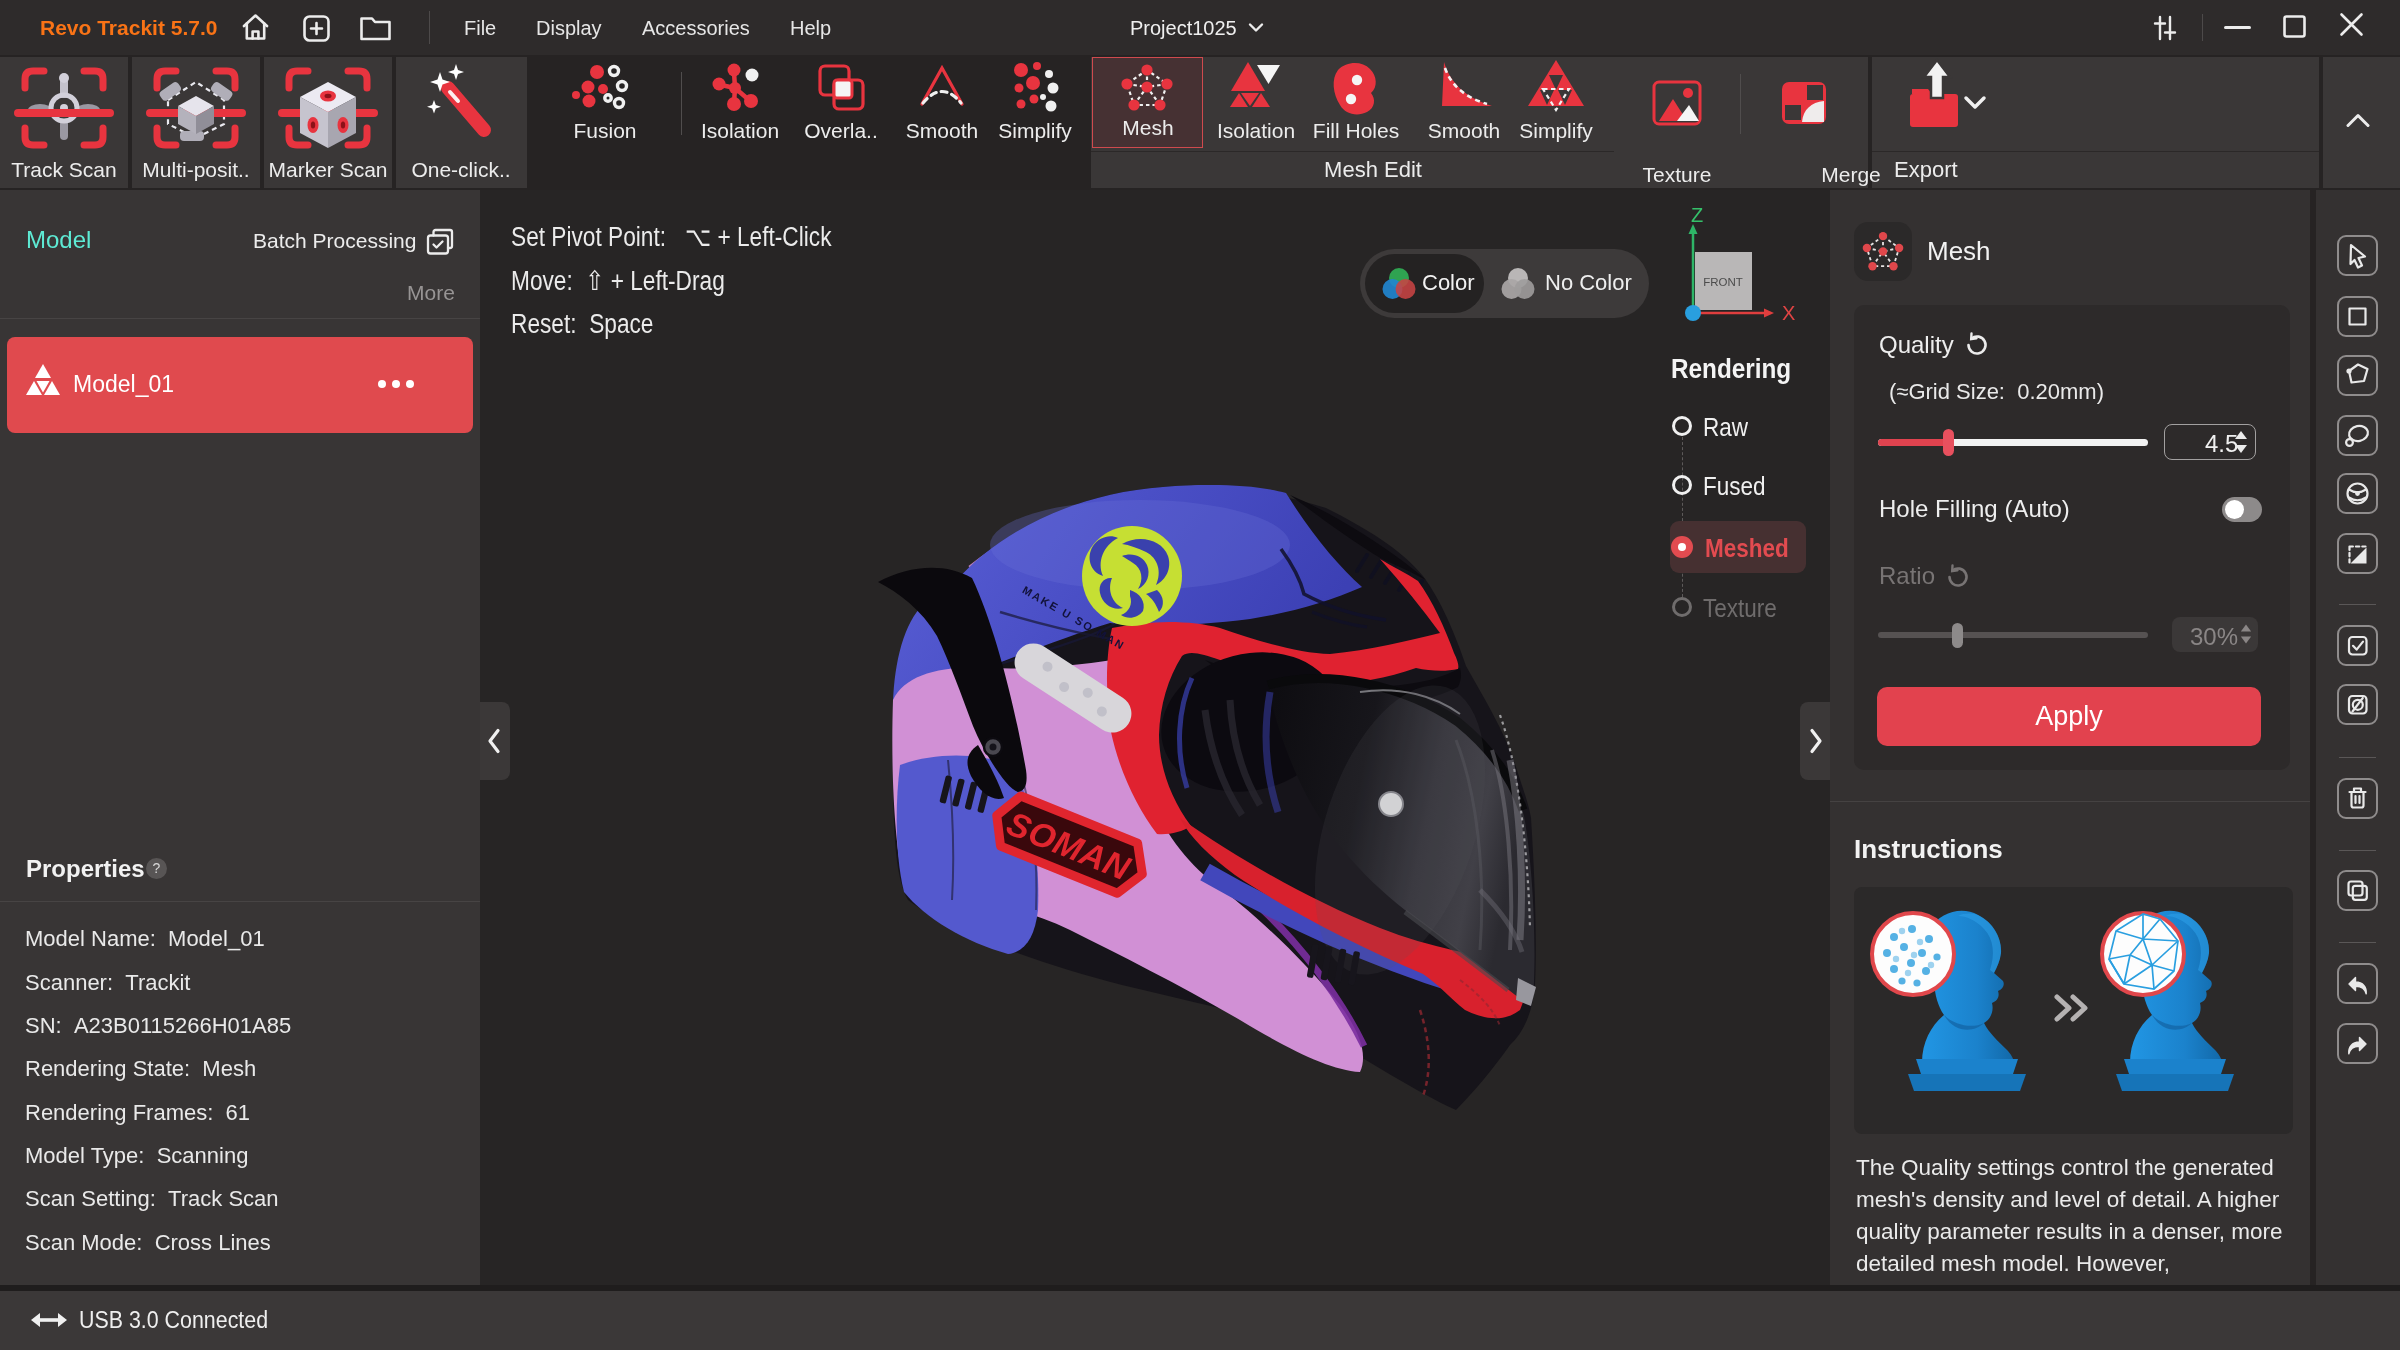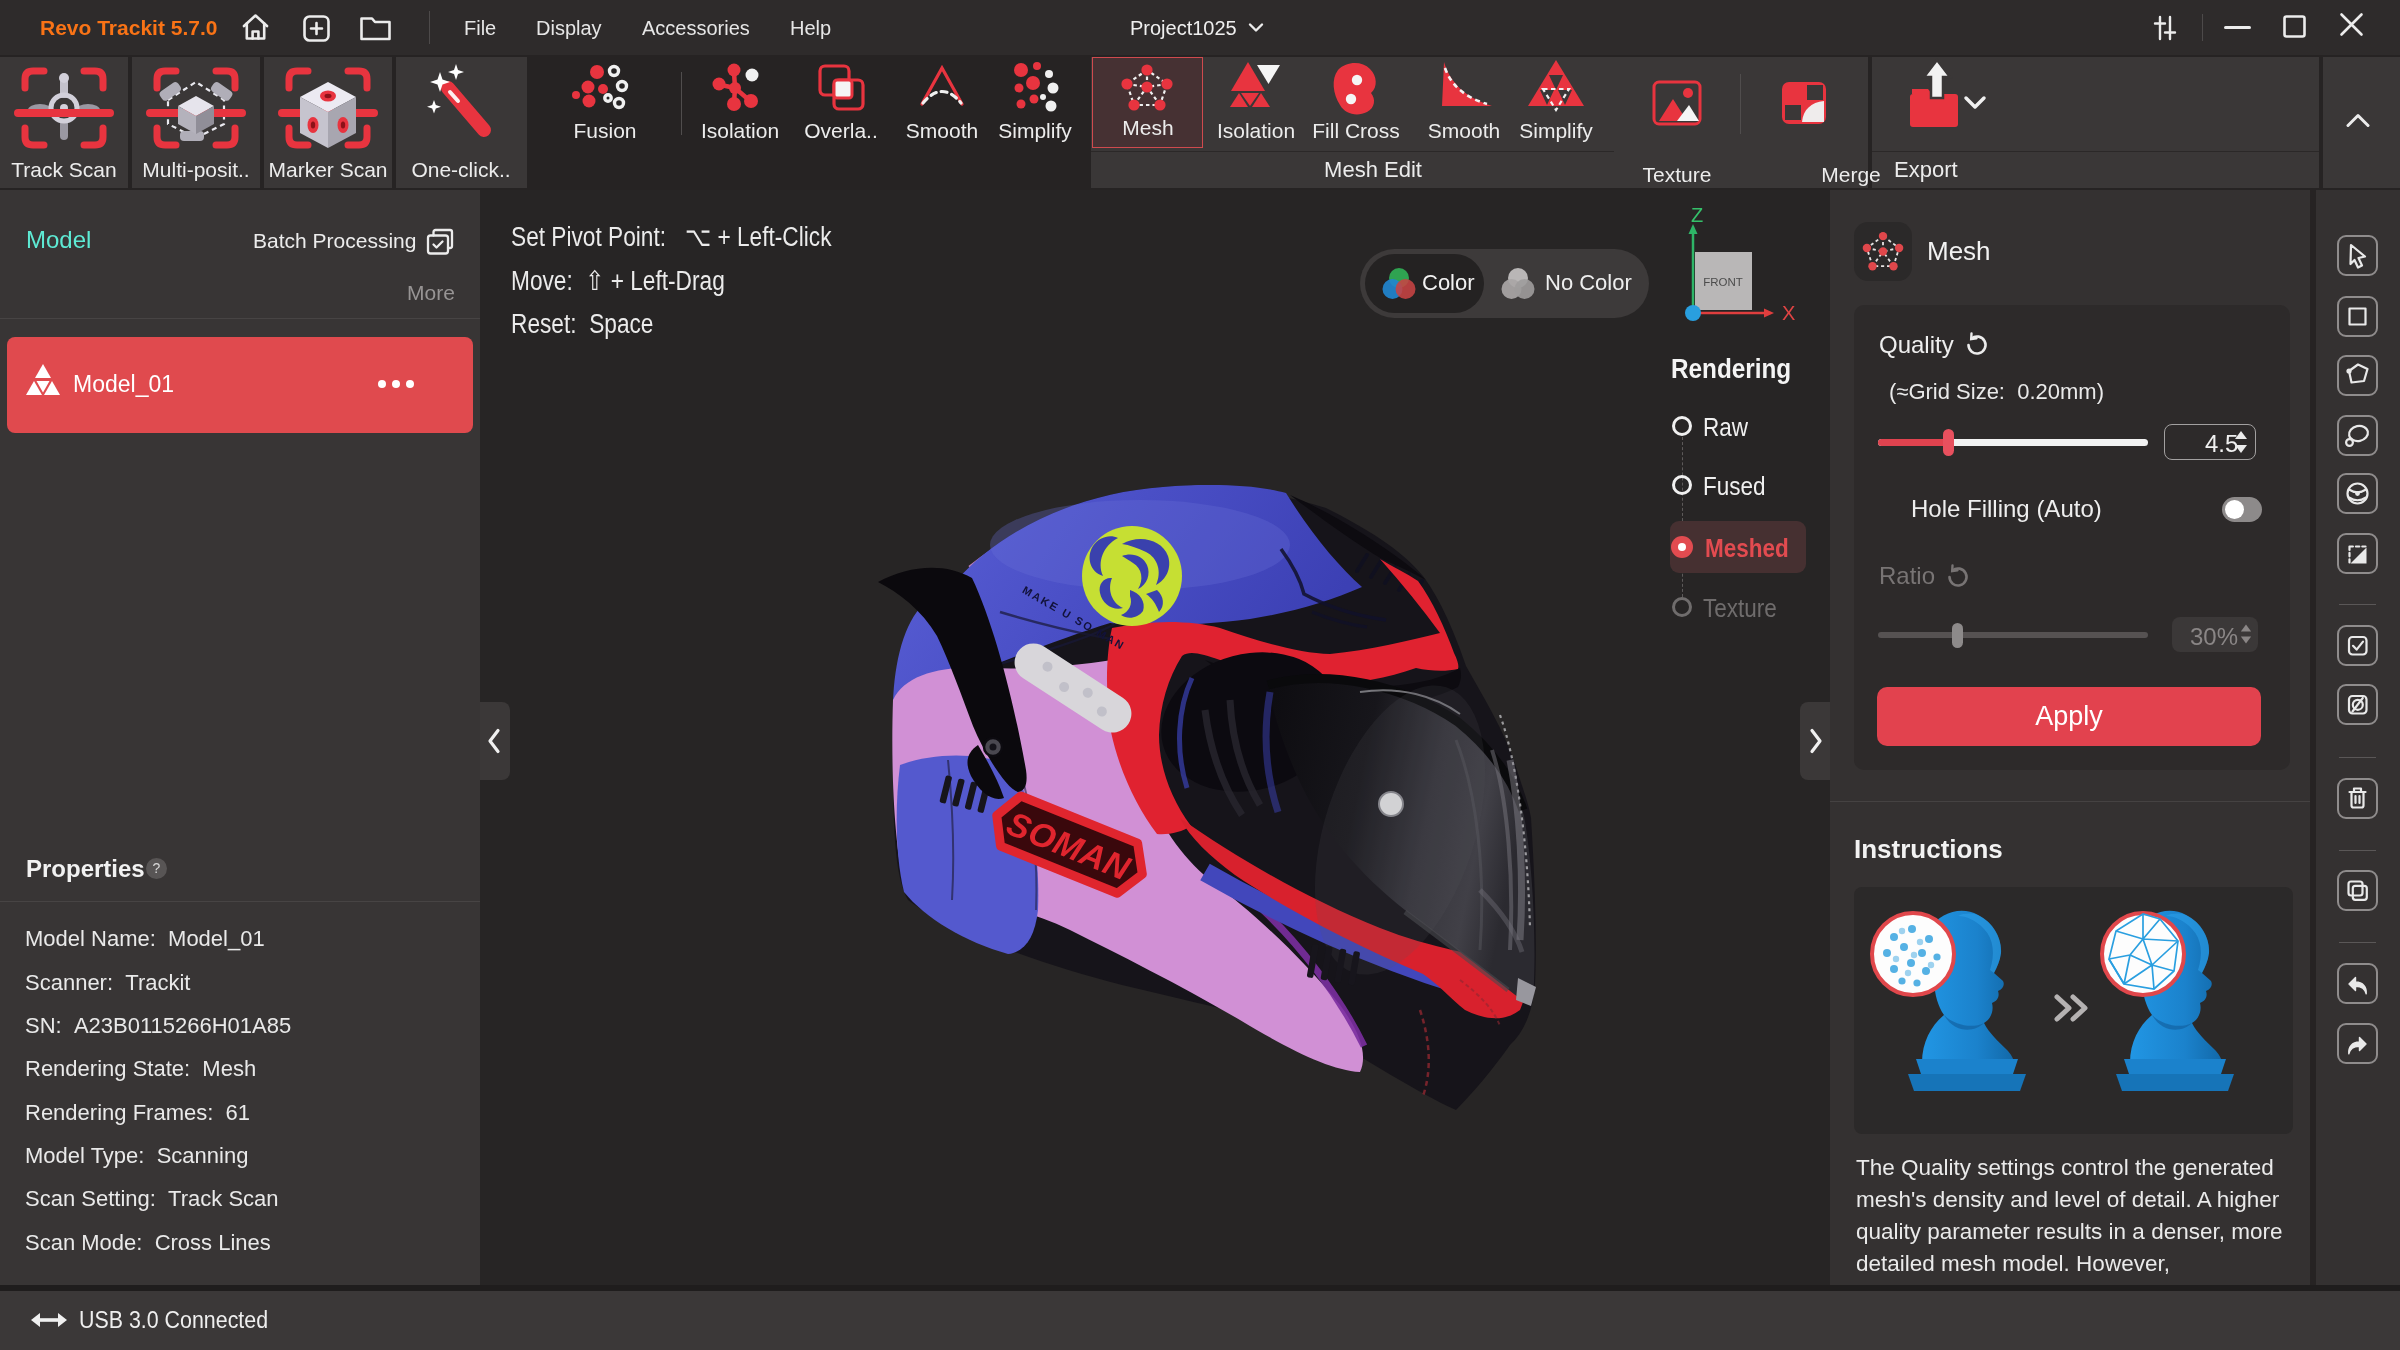--- a/index.html
+++ b/index.html
@@ -79,21 +79,21 @@
   <div class="ilabel" style="left:605px;top:119px;">Fusion</div>
   <div class="ilabel" style="left:740px;top:119px;">Isolation</div>
   <div class="ilabel" style="left:841px;top:119px;">Overla..</div>
   <div class="ilabel" style="left:942px;top:119px;">Smooth</div>
   <div class="ilabel" style="left:1035px;top:119px;">Simplify</div>
   <div class="abs" style="left:681px;top:72px;width:1px;height:63px;background:#504d4d;"></div>
 
   <div class="abs" style="left:1092px;top:57px;width:111px;height:91px;background:#463133;border:1px solid #cf4a4e;"></div>
   <div class="ilabel" style="left:1148px;top:116px;">Mesh</div>
   <div class="ilabel" style="left:1256px;top:119px;">Isolation</div>
-  <div class="ilabel" style="left:1356px;top:119px;">Fill Cross</div>
+  <div class="ilabel" style="left:1356px;top:119px;">Fill Holes</div>
   <div class="ilabel" style="left:1464px;top:119px;">Smooth</div>
   <div class="ilabel" style="left:1556px;top:119px;">Simplify</div>
 
   <div class="ilabel" style="left:1677px;top:163px;">Texture</div>
   <div class="ilabel" style="left:1803px;top:163px;margin-left:48px;">Merge</div>
   <div class="abs" style="left:1740px;top:74px;width:1px;height:60px;background:#504d4d;"></div>
 
   <svg class="abs" style="left:0;top:55px;" width="2400" height="135" viewBox="0 55 2400 135">
 
     <g stroke="#e8343f" stroke-width="7" fill="none" stroke-linecap="round">
@@ -493,21 +493,21 @@
   <div class="abs" style="left:1878px;top:439px;width:270px;height:7px;border-radius:4px;background:#f2f2f2;"></div>
   <div class="abs" style="left:1878px;top:439px;width:72px;height:7px;border-radius:4px;background:#e0434f;"></div>
   <div class="abs" style="left:1943px;top:429px;width:11px;height:27px;border-radius:6px;background:#e8505e;"></div>
   <div class="abs" style="left:2164px;top:424px;width:92px;height:36px;border:1.5px solid #a2a0a0;border-radius:8px;"></div>
   <div class="txt" style="left:2186px;top:430px;font-size:24px;color:#f0f0f0;margin-left:19px;">4.5</div>
   <svg class="abs" style="left:2234px;top:431px" width="14" height="22" viewBox="0 0 14 22" fill="#ececec">
     <path d="M7 0 L13 8 H1 Z"></path>
       <path d="M7 22 L1 14 H13 Z"></path>
   </svg>
 
-  <div class="txt" style="left:1879px;top:495px;font-size:24px;color:#eeeeee;margin-left:32px;">Hole Filling (Auto)</div>
+  <div class="txt" style="left:1879px;top:495px;font-size:24px;color:#eeeeee;">Hole Filling (Auto)</div>
   <div class="abs" style="left:2222px;top:497px;width:40px;height:25px;border-radius:13px;background:#8d8a8a;"></div>
   <div class="abs" style="left:2225px;top:500px;width:19px;height:19px;border-radius:50%;background:#ffffff;"></div>
 
   <div class="txt" style="left:1879px;top:562px;font-size:24px;color:#787474;">Ratio</div>
   <svg class="abs" style="left:1945px;top:564px;transform:scaleX(-1);" width="26" height="26" viewBox="0 0 26 26" fill="none" stroke="#787474" stroke-width="2.6" stroke-linecap="round">
     <path d="M21.5 13 a8.5 8.5 0 1 1 -3 -6.5"></path>
       <path d="M18.5 1.5 L18.8 7 L13.5 6.2" stroke-width="2.4"></path>
   </svg>
   <div class="abs" style="left:1878px;top:632px;width:270px;height:6px;border-radius:3px;background:#565252;"></div>
   <div class="abs" style="left:1952px;top:623px;width:11px;height:25px;border-radius:6px;background:#8d8a8a;"></div>

